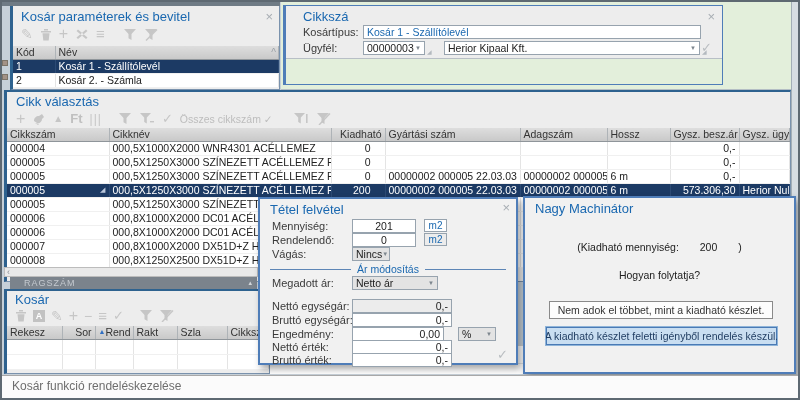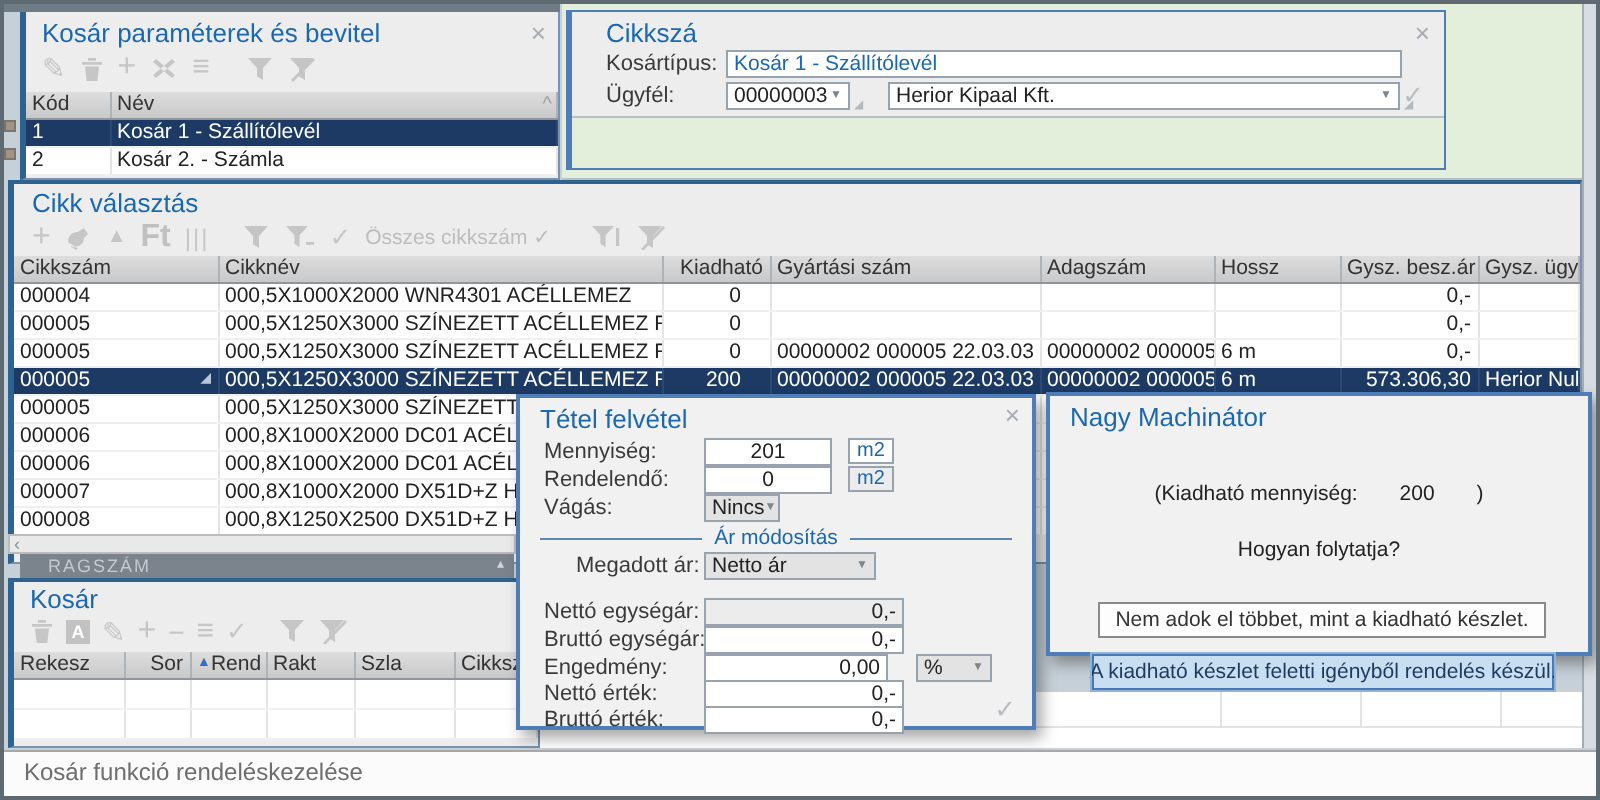--- a/index.html
+++ b/index.html
@@ -17,21 +17,21 @@
   .blue-edge { border-left:3px solid #2e628f; }
   .blue-top { border-top:2px solid #2e628f; }
   .wtitle { color:#1a68b0; font-size:13px; white-space:nowrap; }
   .close-x { position:absolute; color:#a7adb3; font-size:13px; line-height:10px; cursor:default; }
   .checkmark { color:#b9bdc1; font-size:13px; }
 
   .tb { position:absolute; display:flex; align-items:center; gap:7px; color:#c6c6c6; }
   .tb svg { fill:#c6c6c6; display:block; }
   .gi { font-size:14px; line-height:14px; color:#c6c6c6; }
   .gi.small { font-size:10px; }
-  .ft { font-size:16px; color:#c0c0c0; font-weight:bold; }
+  .ft { font-size:13px; color:#c0c0c0; font-weight:bold; }
   .tlabel { font-size:10.5px; color:#bdbdbd; }
   .box-a { width:12px; height:12px; background:#c2c2c2; color:#fff; font-size:9px; font-weight:bold; text-align:center; line-height:12px; }
 
   table { border-collapse:collapse; table-layout:fixed; width:100%; font-size:10.5px; }
   th { background:linear-gradient(#dddddd,#c9c9c9); border-right:1px solid #aeb3b7; border-bottom:1px solid #8f959a;
        font-weight:normal; text-align:left; color:#333; height:13px; padding:0 3px; white-space:nowrap; overflow:hidden; }
   td { background:#fff; border-right:1px solid #e4e4e4; border-bottom:1px solid #f0f0f0; height:14px; padding:0 3px;
        white-space:nowrap; overflow:hidden; color:#222; }
   tr.sel td { background:#1c3a64; color:#fff; border-right-color:#2c4a74; }
   .num { text-align:right; }
@@ -406,21 +406,21 @@
     <span class="lbl" style="position:absolute;left:12px;top:49px;">Vágás:</span>
     <div class="fld dd" style="left:92px;top:48px;width:38px;">
       <span>Nincs</span>
       <span class="arr">▼</span>
     </div>
 
     <div class="sep" style="left:10px;right:10px;top:64px;">
         <span>Ár módosítás</span>
       </div>
 
-    <span class="lbl" style="position:absolute;left:12px;top:78px;margin-left:16px;">Megadott ár:</span>
+    <span class="lbl" style="position:absolute;left:12px;top:78px;">Megadott ár:</span>
     <div class="fld dd" style="left:92px;top:77px;width:86px;">
       <span>Netto ár</span>
       <span class="arr">▼</span>
     </div>
 
     <span class="lbl" style="position:absolute;left:12px;top:101px;">Nettó egységár:</span>
     <div class="fld ro num" style="left:92px;top:100px;width:100px;text-align:right;">0,-</div>
 
     <span class="lbl" style="position:absolute;left:12px;top:115px;">Bruttó egységár:</span>
     <div class="fld" style="left:92px;top:114px;width:100px;text-align:right;">0,-</div>
@@ -434,21 +434,21 @@
 
     <span class="lbl" style="position:absolute;left:12px;top:142px;">Nettó érték:</span>
     <div class="fld" style="left:92px;top:141px;width:100px;text-align:right;">0,-</div>
 
     <span class="lbl" style="position:absolute;left:12px;top:155px;">Bruttó érték:</span>
     <div class="fld" style="left:92px;top:154px;width:100px;text-align:right;">0,-</div>
 
     <span class="checkmark" style="position:absolute;right:8px;bottom:1px;">✓</span>
   </div>
 
-  <div class="dlg" style="left:523px;top:196px;width:273px;height:132px;">
+  <div class="dlg" style="left:523px;top:196px;width:273px;height:178px;">
     <div class="wtitle">Nagy Machinátor</div>
     <div style="position:absolute;left:0;right:0;top:43px;text-align:center;font-size:10.5px;color:#222;">
       <span>(Kiadható mennyiség:</span>
       <span style="margin:0 18px;">200</span>
       <span>)</span>
     </div>
     <div style="position:absolute;left:0;right:0;top:71px;text-align:center;font-size:10.5px;color:#222;">Hogyan folytatja?</div>
     <div class="btn" style="left:24px;top:103px;width:224px;height:18px;">Nem adok el többet, mint a kiadható készlet.</div>
     <div class="btn primary" style="left:21px;top:129px;width:231px;height:18px;">A kiadható készlet feletti igényből rendelés készül.</div>
   </div>

